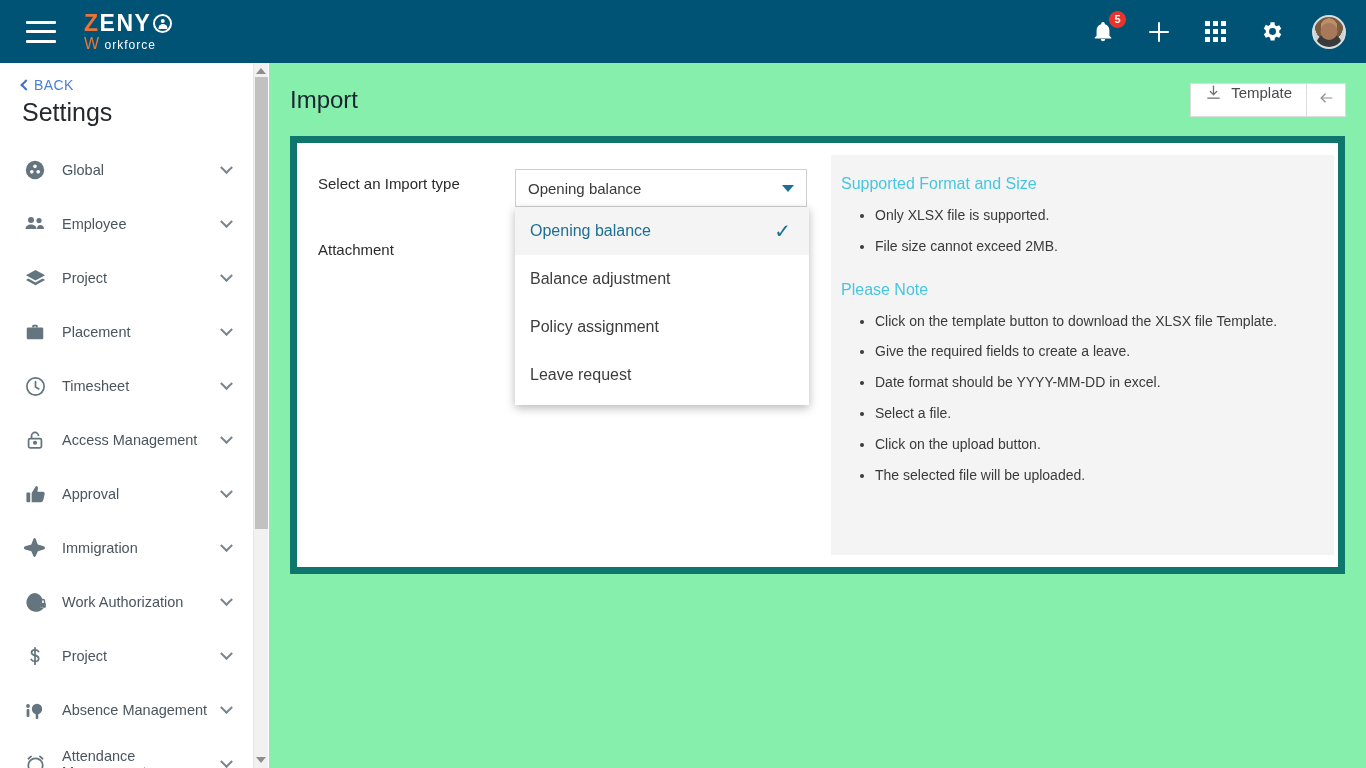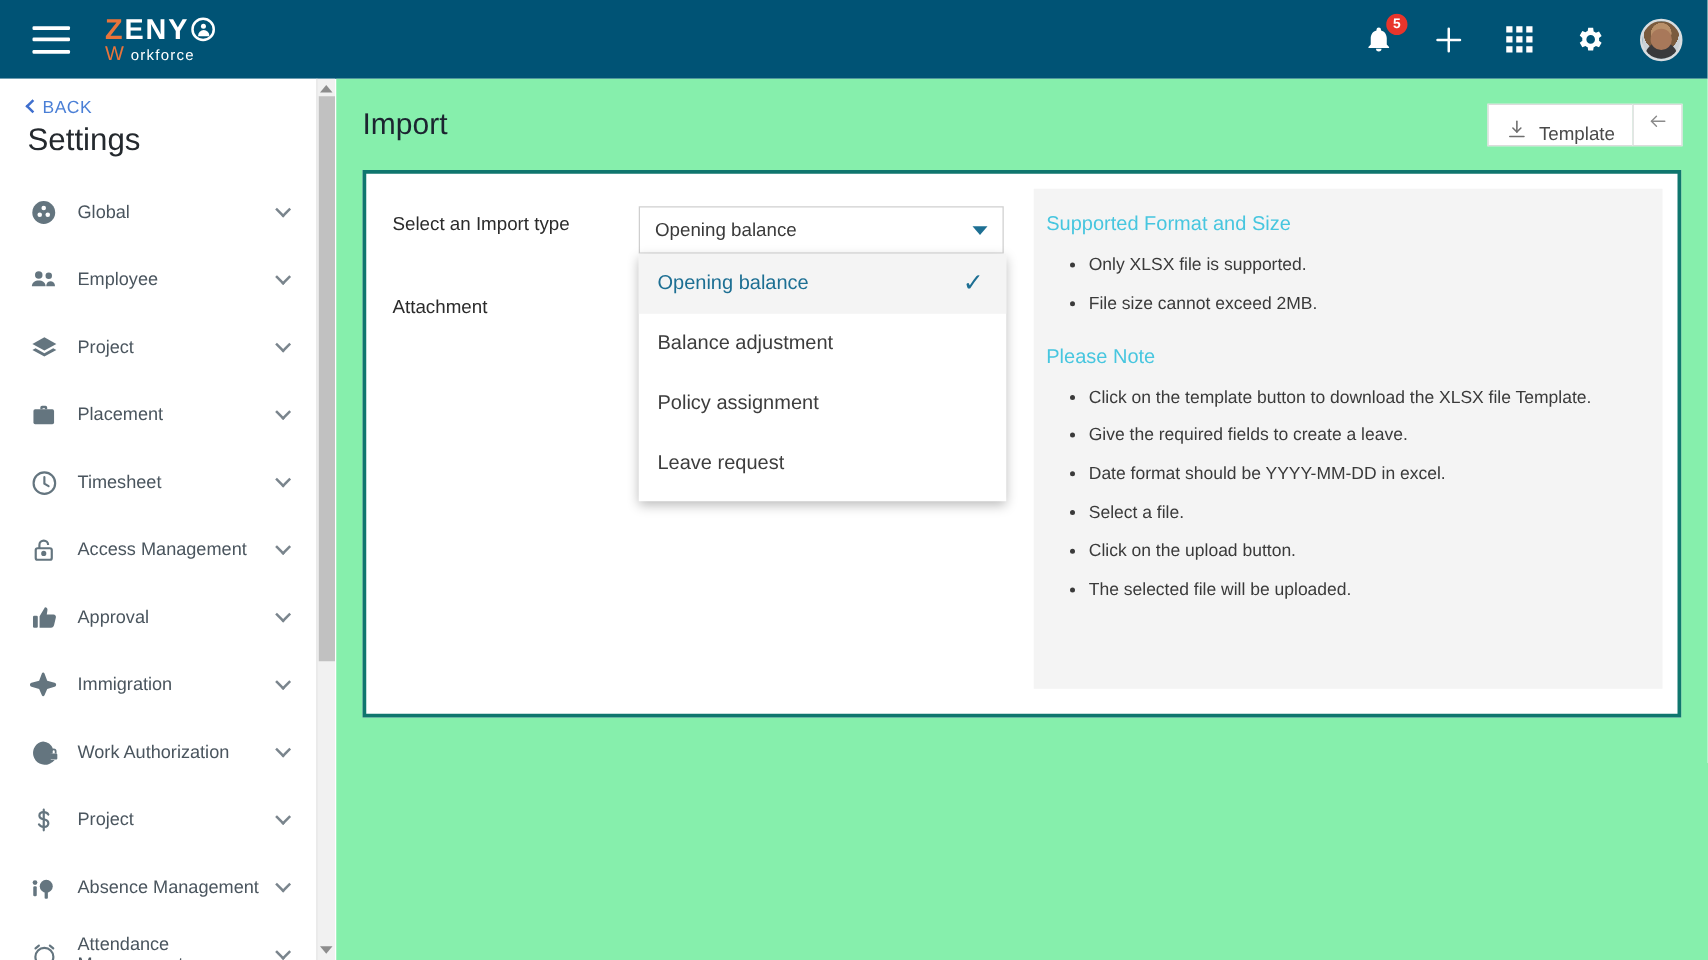--- a/index.html
+++ b/index.html
@@ -137,35 +137,35 @@
     width: 1097px; height: 705px;
     background: #86efac;
   }
   .page-head {
     height: 73px; display:flex; align-items:center;
     padding: 0 20px 0 21px;
   }
   .page-title { font-size: 24px; color: #1c2430; font-weight: 400; }
   .head-actions { margin-left: auto; display:flex; }
   .btn-template {
-    display:flex; align-items:flex-end; gap: 9px;
+    display:flex; align-items:flex-start; gap: 9px;
     background:#fff; border: 1px solid #dcdcdc; border-right: none;
     height: 34px; padding: 0 14px; cursor: pointer;
     font-size: 15px; color: #4a4a4a;
   }
   .btn-back-arrow {
     background:#fff; border: 1px solid #dcdcdc;
     height: 34px; width: 40px; cursor: pointer;
     display:flex; align-items:center; justify-content:center;
     color: #8b8b8b;
   }
 
   .card {
     margin: 0 21px; height: 438px;
-    background: #fff; border: 3px solid #0f766e;
+    background: #fff; border: 7px solid #0f766e;
     position: relative;
   }
 
   .form-row { position:absolute; }
   .form-label { font-size: 15px; color: #2b2b2b; }
   .lbl-import-type { left: 21px; top: 32px; }
   .lbl-attachment  { left: 21px; top: 98px; }
 
   .select-box {
     position:absolute; left: 218px; top: 26px;

